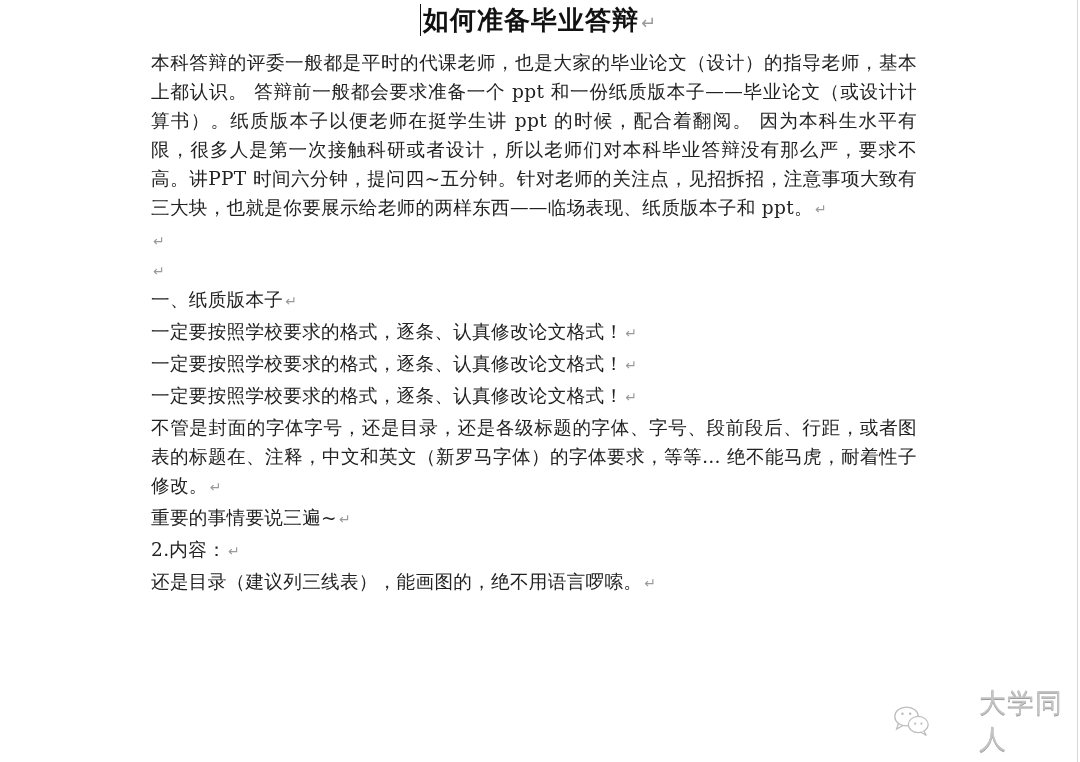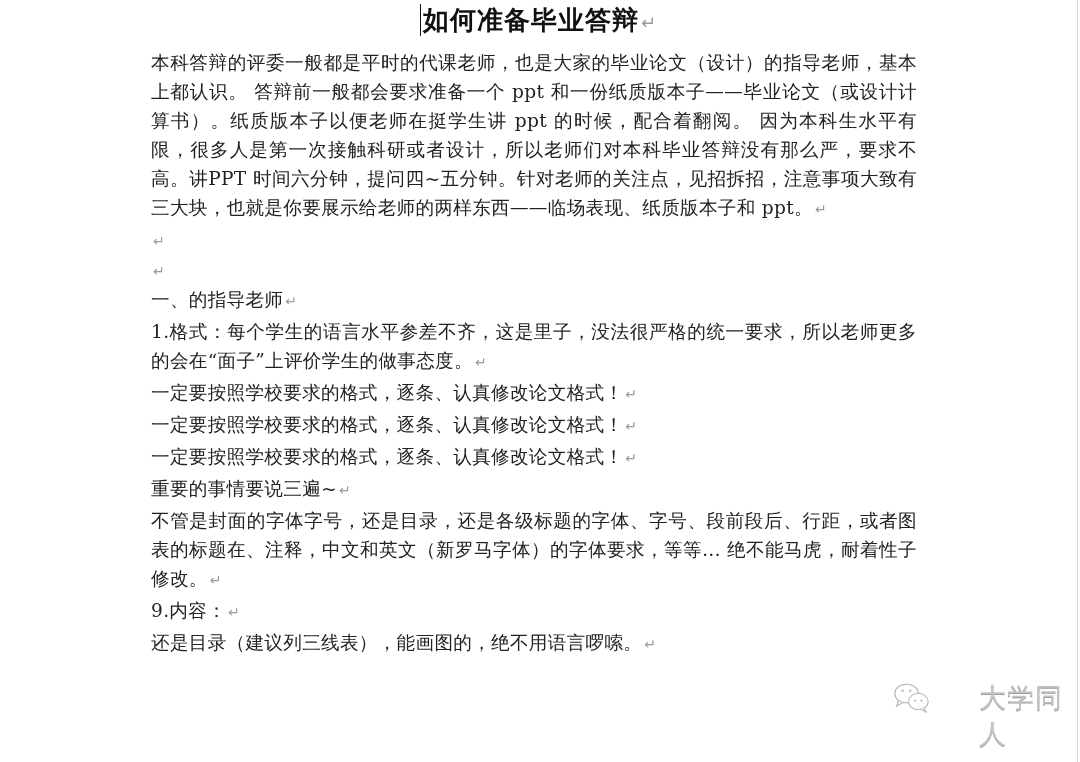--- a/index.html
+++ b/index.html
@@ -71,23 +71,24 @@
       text-align: justify;
       letter-spacing: 0.3px;
     }
     .empty {
       height: 29px;
       line-height: 29px;
     }
     .watermark {
       position: absolute;
       left: 893px;
-      top: 680px;
+      top: 701px;
       height: 40px;
       display: flex;
+      align-items: center;
       color: #bdbdbd;
       gap: 44px;
     }
     .wm-icon {
       width: 42px;
       height: 36px;
       margin-right: 4px;
     }
     .wm-text {
       font-family: "DejaVu Sans", sans-serif;
@@ -106,28 +107,27 @@
   <span class="doc-title">
     <span class="caret"></span>
     <span>如何准备毕业答辩</span><span class="pilcrow">↵</span>
   </span>
 </div>
 
 <div class="body">
   <p class="para"><span>本科答辩的评委一般都是平时的代课老师，也是大家的毕业论文（设计）的指导老师，基本上都认识。 答辩前一般都会要求准备一个 ppt 和一份纸质版本子——毕业论文（或设计计算书）。纸质版本子以便老师在挺学生讲 ppt 的时候，配合着翻阅。 因为本科生水平有限，很多人是第一次接触科研或者设计，所以老师们对本科毕业答辩没有那么严，要求不高。讲PPT 时间六分钟，提问四~五分钟。针对老师的关注点，见招拆招，注意事项大致有三大块，也就是你要展示给老师的两样东西——临场表现、纸质版本子和 ppt。</span><span class="pilcrow">↵</span></p>
   <p class="para empty"><span class="pilcrow">↵</span></p>
   <p class="para empty"><span class="pilcrow">↵</span></p>
-  <p class="para"><span>一、的指导老师</span><span class="pilcrow">↵</span></p>
-  <p class="para"><span>1.格式：每个学生的语言水平参差不齐，这是里子，没法很严格的统一要求，所以老师更多的会在“面子”上评价学生的做事态度。</span><span class="pilcrow">↵</span></p>
+  <p class="para"><span>一、纸质版本子</span><span class="pilcrow">↵</span></p>
   <p class="para"><span>一定要按照学校要求的格式，逐条、认真修改论文格式！</span><span class="pilcrow">↵</span></p>
   <p class="para"><span>一定要按照学校要求的格式，逐条、认真修改论文格式！</span><span class="pilcrow">↵</span></p>
   <p class="para"><span>一定要按照学校要求的格式，逐条、认真修改论文格式！</span><span class="pilcrow">↵</span></p>
+  <p class="para"><span>不管是封面的字体字号，还是目录，还是各级标题的字体、字号、段前段后、行距，或者图表的标题在、注释，中文和英文（新罗马字体）的字体要求，等等… 绝不能马虎，耐着性子修改。</span><span class="pilcrow">↵</span></p>
   <p class="para"><span>重要的事情要说三遍~</span><span class="pilcrow">↵</span></p>
-  <p class="para"><span>不管是封面的字体字号，还是目录，还是各级标题的字体、字号、段前段后、行距，或者图表的标题在、注释，中文和英文（新罗马字体）的字体要求，等等… 绝不能马虎，耐着性子修改。</span><span class="pilcrow">↵</span></p>
-  <p class="para"><span>9.内容：</span><span class="pilcrow">↵</span></p>
+  <p class="para"><span>2.内容：</span><span class="pilcrow">↵</span></p>
   <p class="para"><span>还是目录（建议列三线表），能画图的，绝不用语言啰嗦。</span><span class="pilcrow">↵</span></p>
 
 </div>
 
 <div class="watermark">
   <svg class="wm-icon" viewBox="0 0 42 36">
     <ellipse cx="15" cy="13" rx="13" ry="10.5" fill="none" stroke="#bdbdbd" stroke-width="1.4"></ellipse>
     <path d="M6 21 L4 27 L11 23" fill="none" stroke="#bdbdbd" stroke-width="1.4"></path>
     <circle cx="10.5" cy="10" r="1.4" fill="#bdbdbd"></circle>
     <circle cx="19" cy="10" r="1.4" fill="#bdbdbd"></circle>

